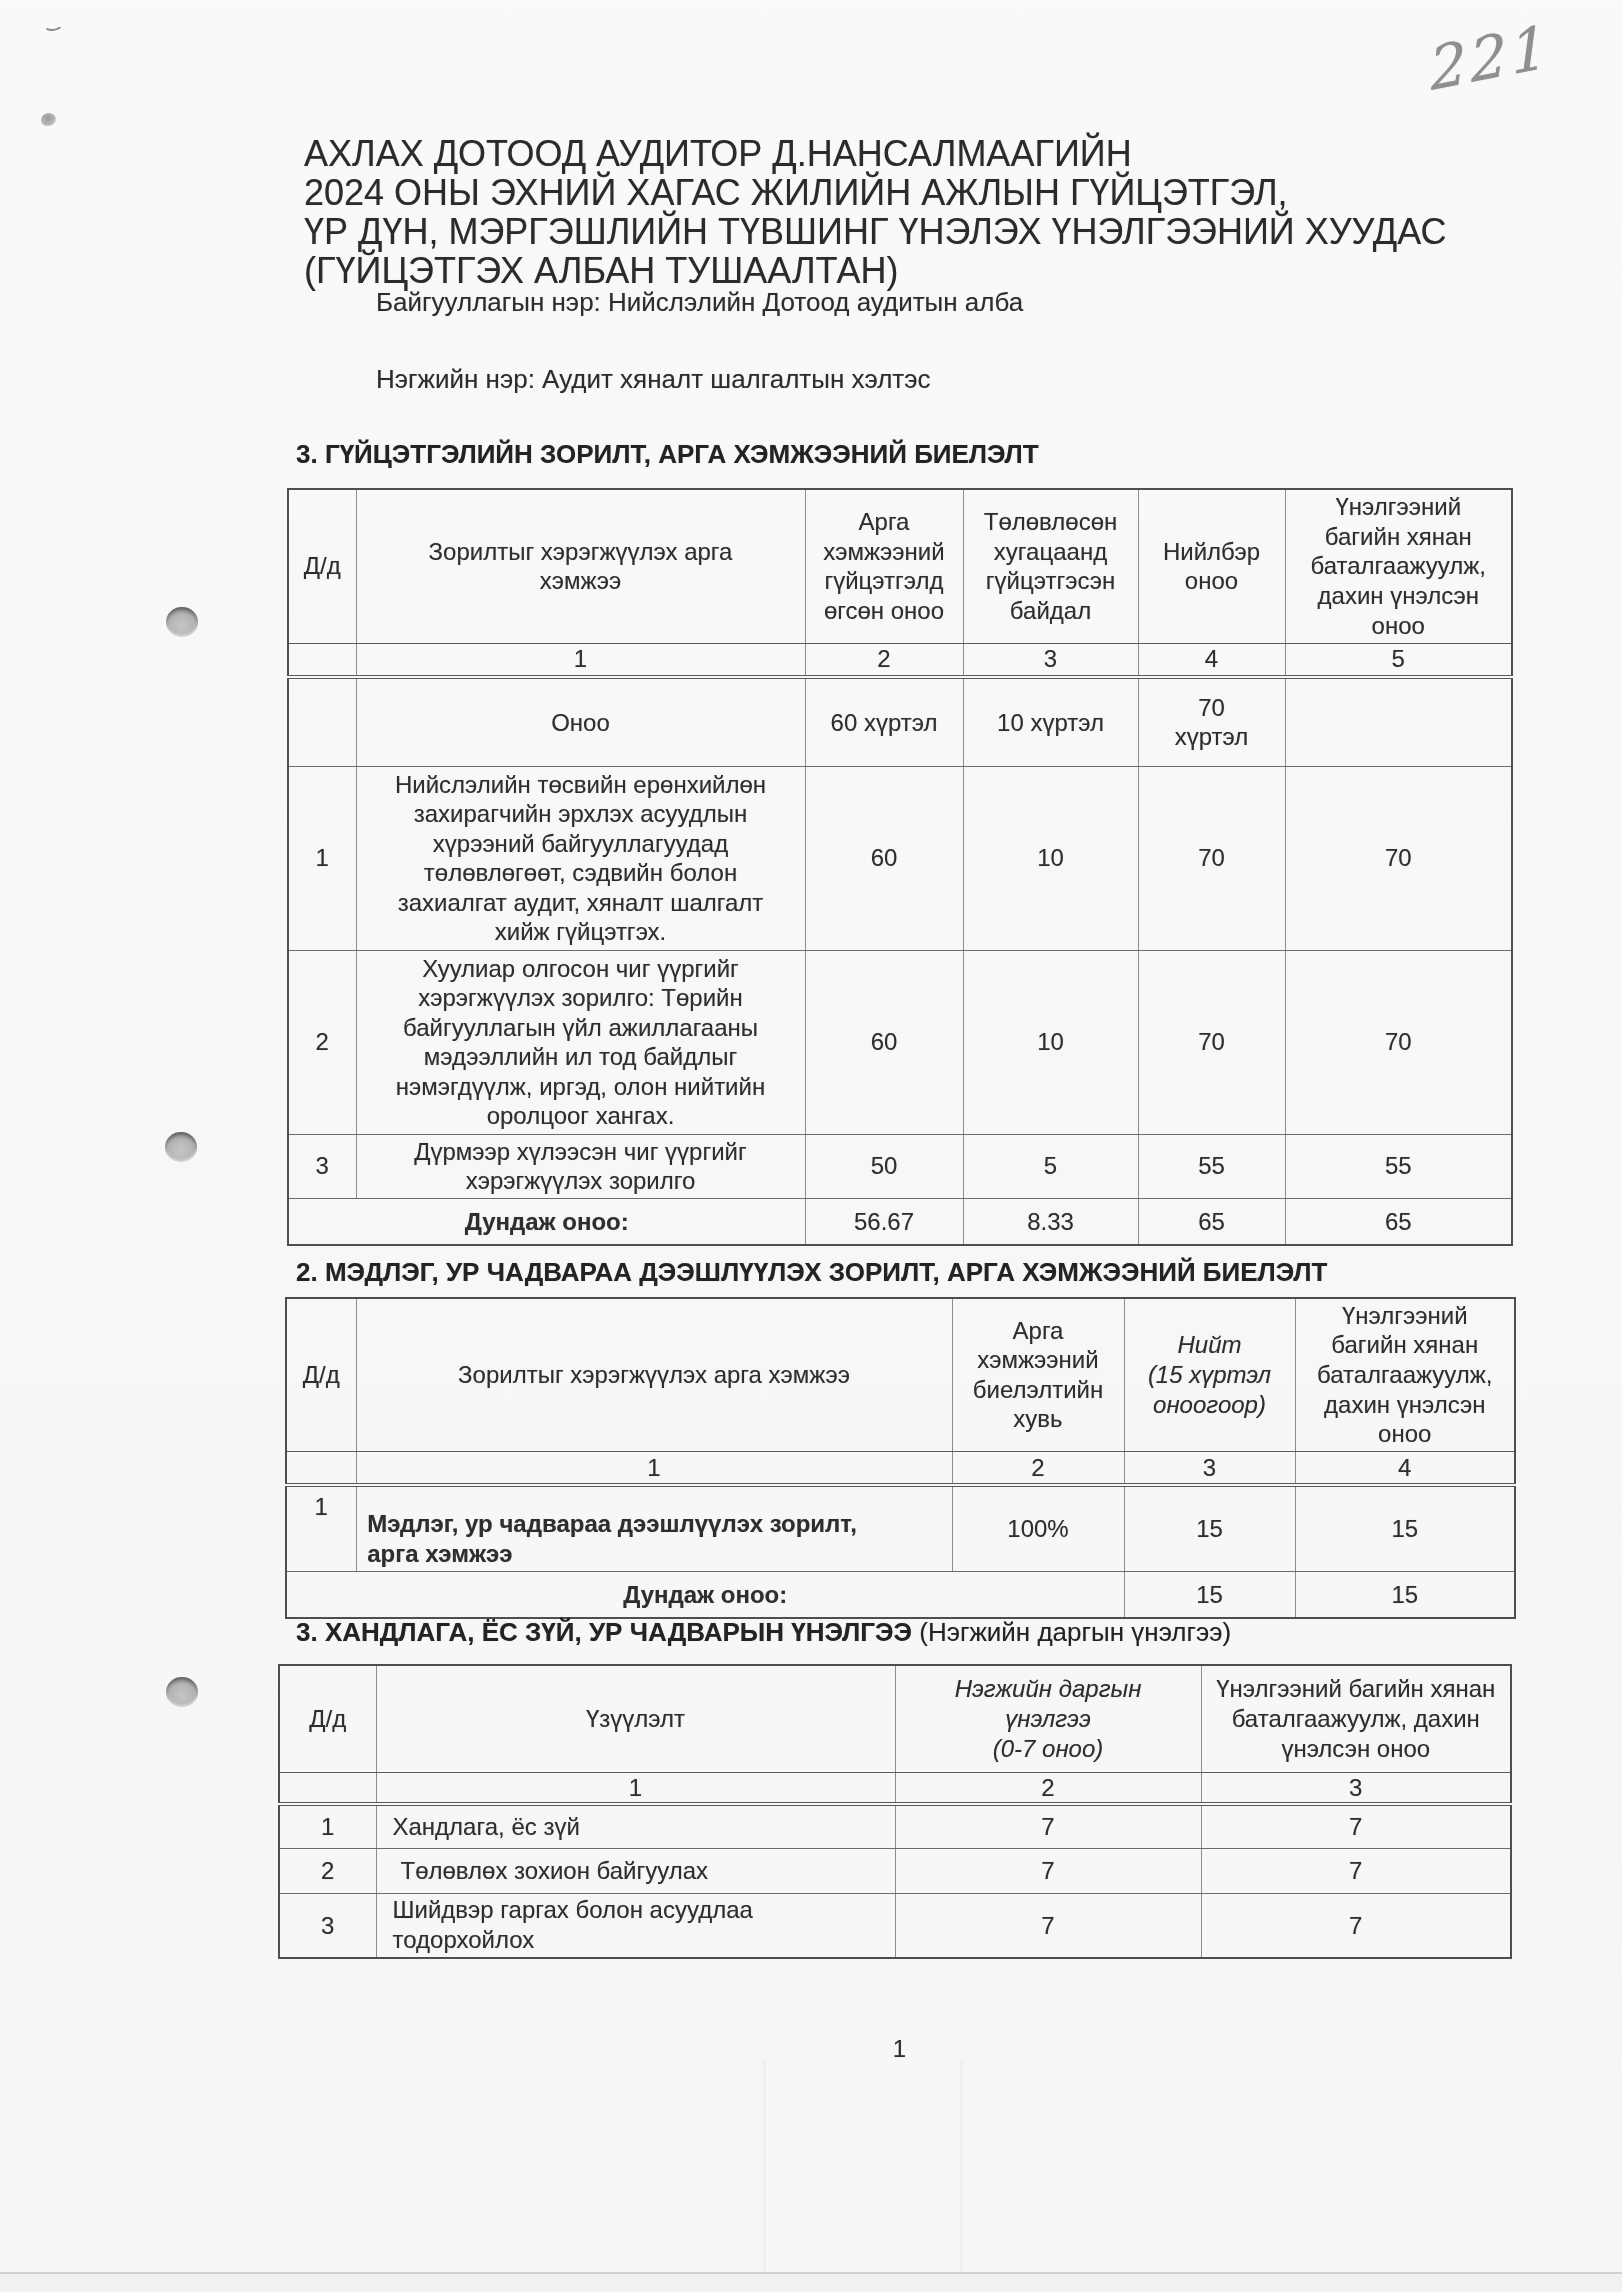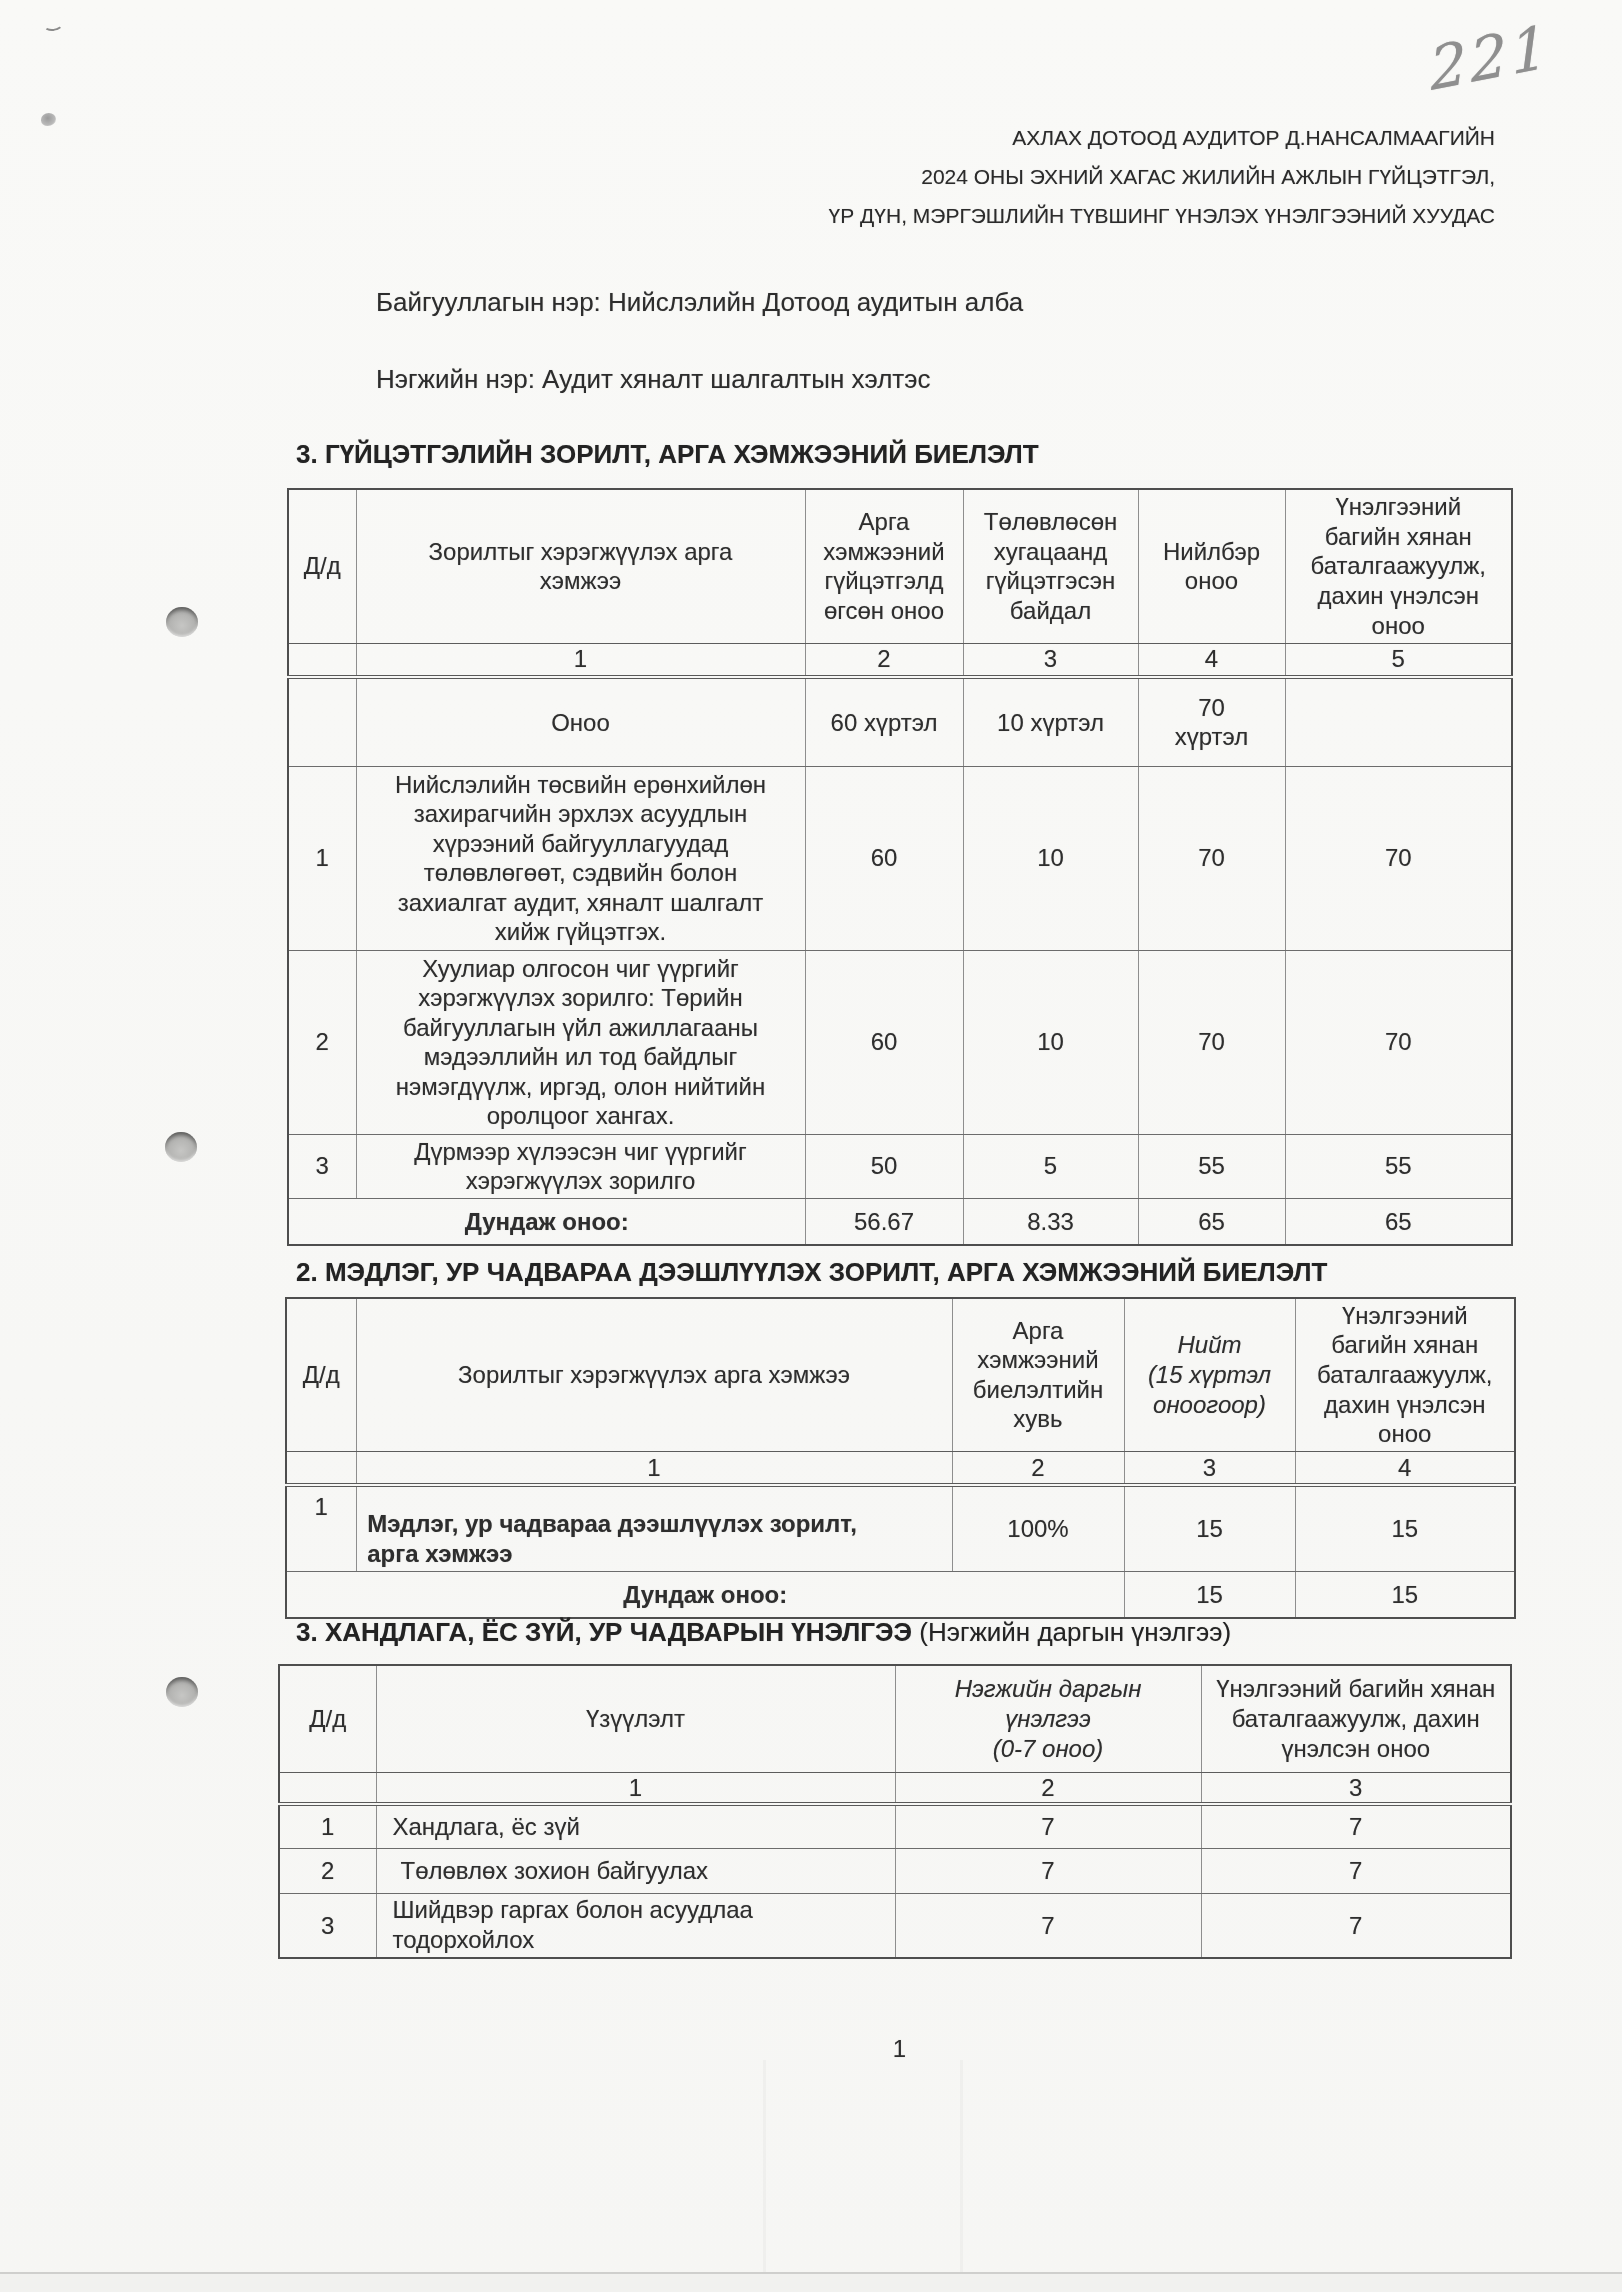--- a/index.html
+++ b/index.html
@@ -31,21 +31,21 @@
     position:absolute;left:1429px;top:23px;
     font-family:"DejaVu Serif","Liberation Serif",serif;
     font-style:italic;font-weight:400;font-size:59px;color:#8f8f8f;
     transform:rotate(-11deg) skewX(-8deg);letter-spacing:3.6px;
   }
   .bottom-edge{position:absolute;left:0;top:2272px;width:1623px;height:1.8px;background:#cfcfcd;}
   .below-edge{position:absolute;left:0;top:2274px;width:1623px;height:19px;background:#f1f1ef;}
   .streak{position:absolute;top:2060px;height:212px;width:2.7px;background:rgba(120,120,120,0.05);}
 
   
-  .title-block{left:304px;top:118px;width:1191px;text-align:right;font-size:21px;line-height:39px;color:#2b2b2b;}
+  .title-block{left:304px;top:134px;width:1191px;text-align:left;font-size:36px;line-height:39px;color:#2b2b2b;}
   .org-line{left:376px;top:287px;font-size:26px;}
   .unit-line{left:376px;top:364px;font-size:26px;}
   .section-heading{font-size:26px;font-weight:bold;color:#232323;}
   .section-heading .normal{font-weight:normal;}
 
   
   table.t-doc{border-collapse:collapse;table-layout:fixed;font-size:24px;color:#2e2e2e;}
   table.t-doc{border:2.7px solid #4e4e4e;}
   table.t-doc td{
     border-left:1.8px solid #8e8e8e;border-right:1.8px solid #8e8e8e;
@@ -77,20 +77,21 @@
   <div class="hole" style="left:166px;top:1677px;"></div>
   <div class="streak" style="left:763px;"></div>
   <div class="streak" style="left:960px;"></div>
   <div class="bottom-edge"></div>
   <div class="below-edge"></div>
 
   <div class="abs title-block soft">
     <div>АХЛАХ ДОТООД АУДИТОР Д.НАНСАЛМААГИЙН</div>
     <div>2024 ОНЫ ЭХНИЙ ХАГАС ЖИЛИЙН АЖЛЫН ГҮЙЦЭТГЭЛ,</div>
     <div>ҮР ДҮН, МЭРГЭШЛИЙН ТҮВШИНГ ҮНЭЛЭХ ҮНЭЛГЭЭНИЙ ХУУДАС</div>
+    <div>(ГҮЙЦЭТГЭХ АЛБАН ТУШААЛТАН)</div>
   </div>
   <div class="abs org-line soft">Байгууллагын нэр: Нийслэлийн Дотоод аудитын алба</div>
   <div class="abs unit-line soft">Нэгжийн нэр: Аудит хяналт шалгалтын хэлтэс</div>
 
   <div class="abs section-heading soft" style="left:296px;top:439px;">3. ГҮЙЦЭТГЭЛИЙН ЗОРИЛТ, АРГА ХЭМЖЭЭНИЙ БИЕЛЭЛТ</div>
 
   <table class="t-doc soft abs" style="left:287px;top:488px;width:1222px;">
     <colgroup>
       <col style="width:68px">
         <col style="width:449px">

